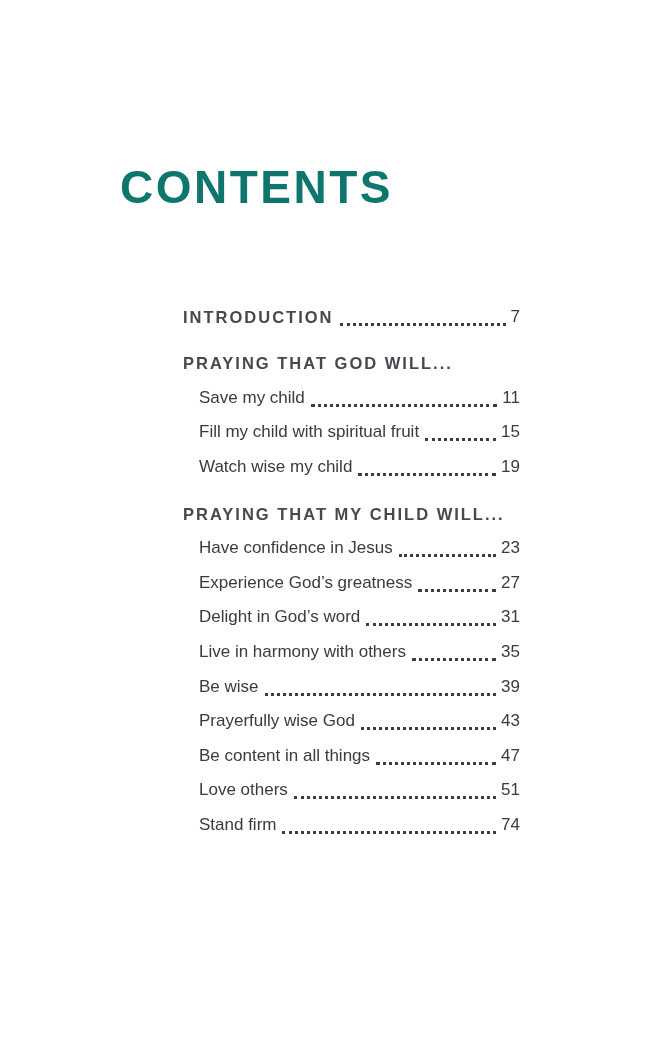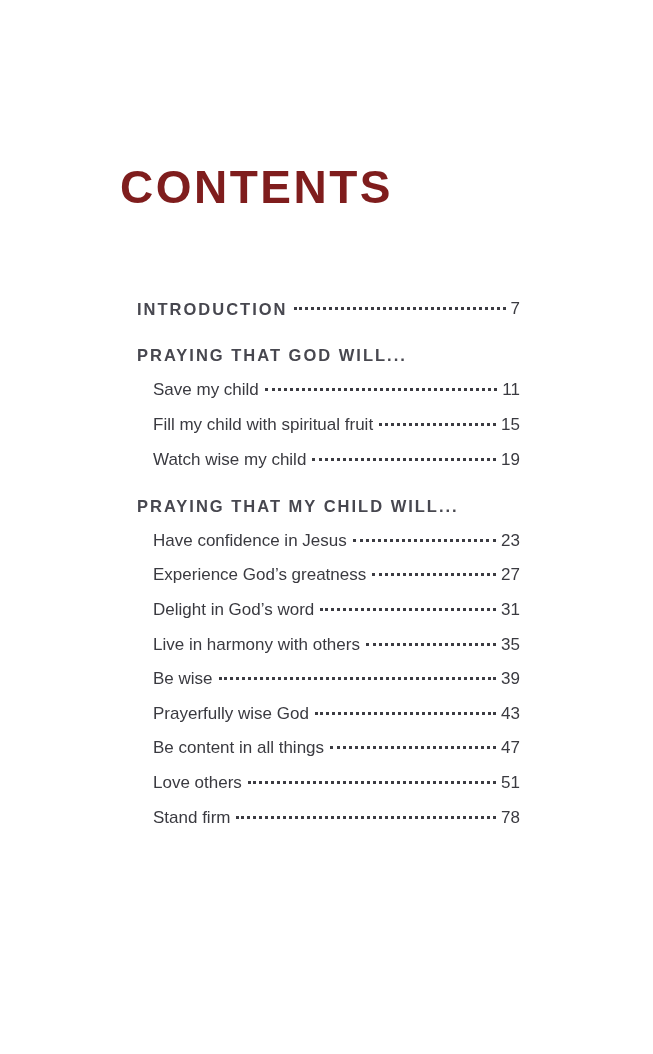--- a/index.html
+++ b/index.html
@@ -16,32 +16,33 @@
     font-family: "Liberation Sans", sans-serif;
   }
   .title {
     position: absolute;
     left: 120px;
     top: 160px;
     margin: 0;
     font-size: 46px;
     font-weight: bold;
     letter-spacing: 2.5px;
-    color: #7f1d1d;
+    color: #0f766e;
   }
   .toc {
     position: absolute;
     left: 137px;
     top: 292px;
     width: 383px;
   }
   .row {
     display: flex;
-    align-items: center;
+    align-items: flex-end;
     height: 34.6px;
+    margin-left: 46px;
   }
   .row.chapter,
   .row.section {
     margin-top: 12px;
     font-weight: bold;
     font-size: 16.5px;
     letter-spacing: 2px;
     color: #47474f;
   }
   .row.chapter:first-child {
@@ -137,16 +138,16 @@
         <span class="page-num">47</span>
       </div>
       <div class="row item">
         <span class="label">Love others</span>
         <span class="dots"></span>
         <span class="page-num">51</span>
       </div>
       <div class="row item">
         <span class="label">Stand firm</span>
         <span class="dots"></span>
-        <span class="page-num">78</span>
+        <span class="page-num">74</span>
       </div>
     </div>
 </div>
 
 </body></html>

